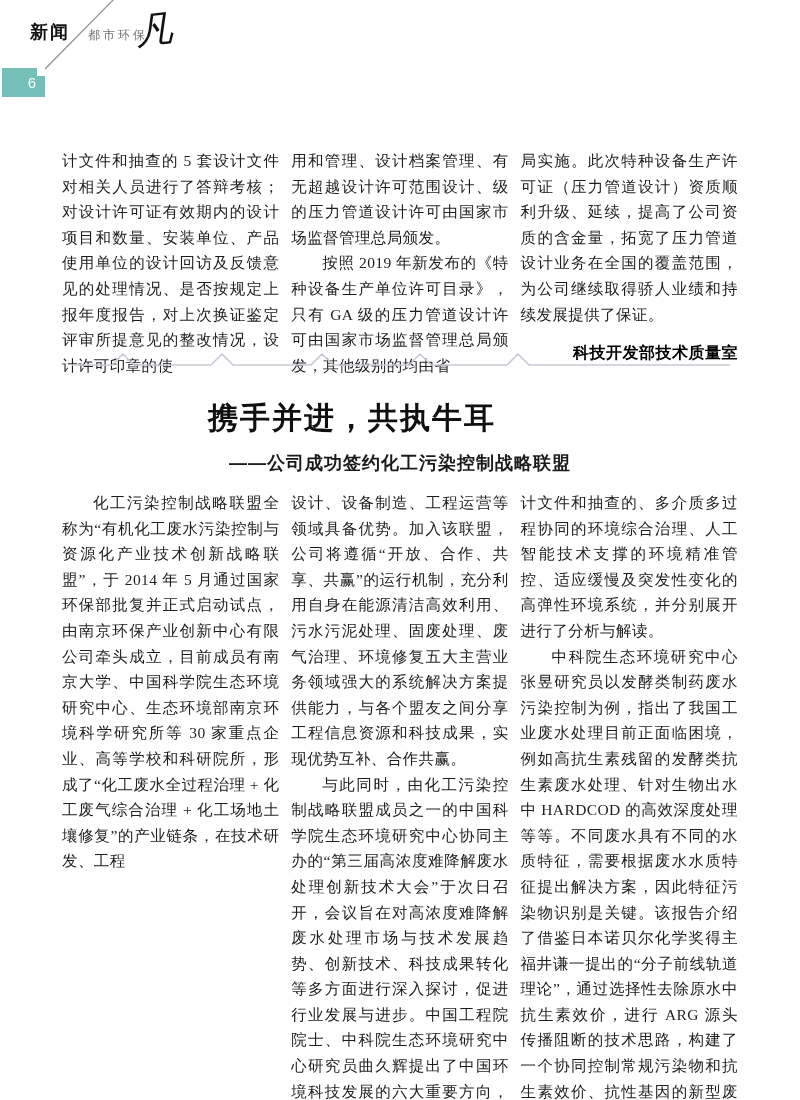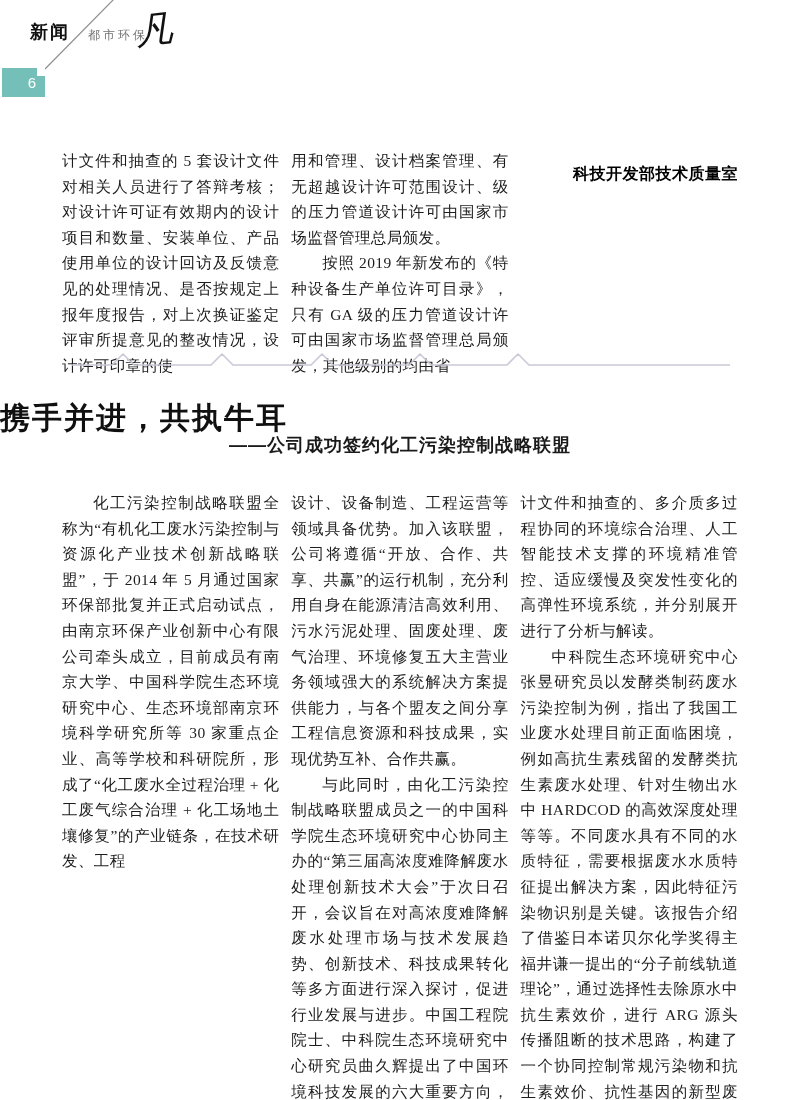--- a/index.html
+++ b/index.html
@@ -105,29 +105,30 @@
     position: absolute;
     left: 60px; top: 352px;
     width: 680px; height: 18px;
   }
 
   
   .feature-title {
     position: absolute;
     left: 0; top: 398px;
     width: 704px;
+    text-align: center;
     font-family: "Liberation Sans", "DejaVu Sans", sans-serif;
     font-weight: bold;
     font-size: 30px;
     letter-spacing: 2px;
     color: #101010;
   }
   .feature-subtitle {
     position: absolute;
-    left: 0; top: 433px;
+    left: 0; top: 451px;
     width: 800px;
     text-align: center;
     font-family: "Liberation Sans", "DejaVu Sans", sans-serif;
     font-weight: 600;
     font-size: 18px;
     letter-spacing: 1px;
     color: #1a1a1a;
   }
 
   .feature-cols { top: 490px; }
@@ -150,20 +151,21 @@
 
   <section class="cols top-article-cols">
     <div class="col">
       <p>计文件和抽查的 5 套设计文件对相关人员进行了答辩考核；对设计许可证有效期内的设计项目和数量、安装单位、产品使用单位的设计回访及反馈意见的处理情况、是否按规定上报年度报告，对上次换证鉴定评审所提意见的整改情况，设计许可印章的使</p>
     </div>
     <div class="col">
       <p>用和管理、设计档案管理、有无超越设计许可范围设计、级的压力管道设计许可由国家市场监督管理总局颁发。</p>
       <p class="indent">按照 2019 年新发布的《特种设备生产单位许可目录》，只有 GA 级的压力管道设计许可由国家市场监督管理总局颁发，其他级别的均由省</p>
     </div>
     <div class="col">
+      <p>局实施。此次特种设备生产许可证（压力管道设计）资质顺利升级、延续，提高了公司资质的含金量，拓宽了压力管道设计业务在全国的覆盖范围，为公司继续取得骄人业绩和持续发展提供了保证。</p>
       <div class="byline">科技开发部技术质量室</div>
     </div>
   </section>
 
   <svg class="divider-svg" viewBox="0 0 680 18" aria-hidden="true">
     <path d="M12,13 L52,13 L63,2 L74,13 L151,13 L162,2 L173,13 L251,13 L262,2 L273,13 L349,13 L360,2 L371,13 L447,13 L458,2 L469,13 L670,13" fill="none" stroke="#c9c9d8" stroke-width="1.6" stroke-linejoin="round"></path>
   </svg>
 
   <h1 class="feature-title">携手并进，共执牛耳</h1>
   <h2 class="feature-subtitle">——公司成功签约化工污染控制战略联盟</h2>

